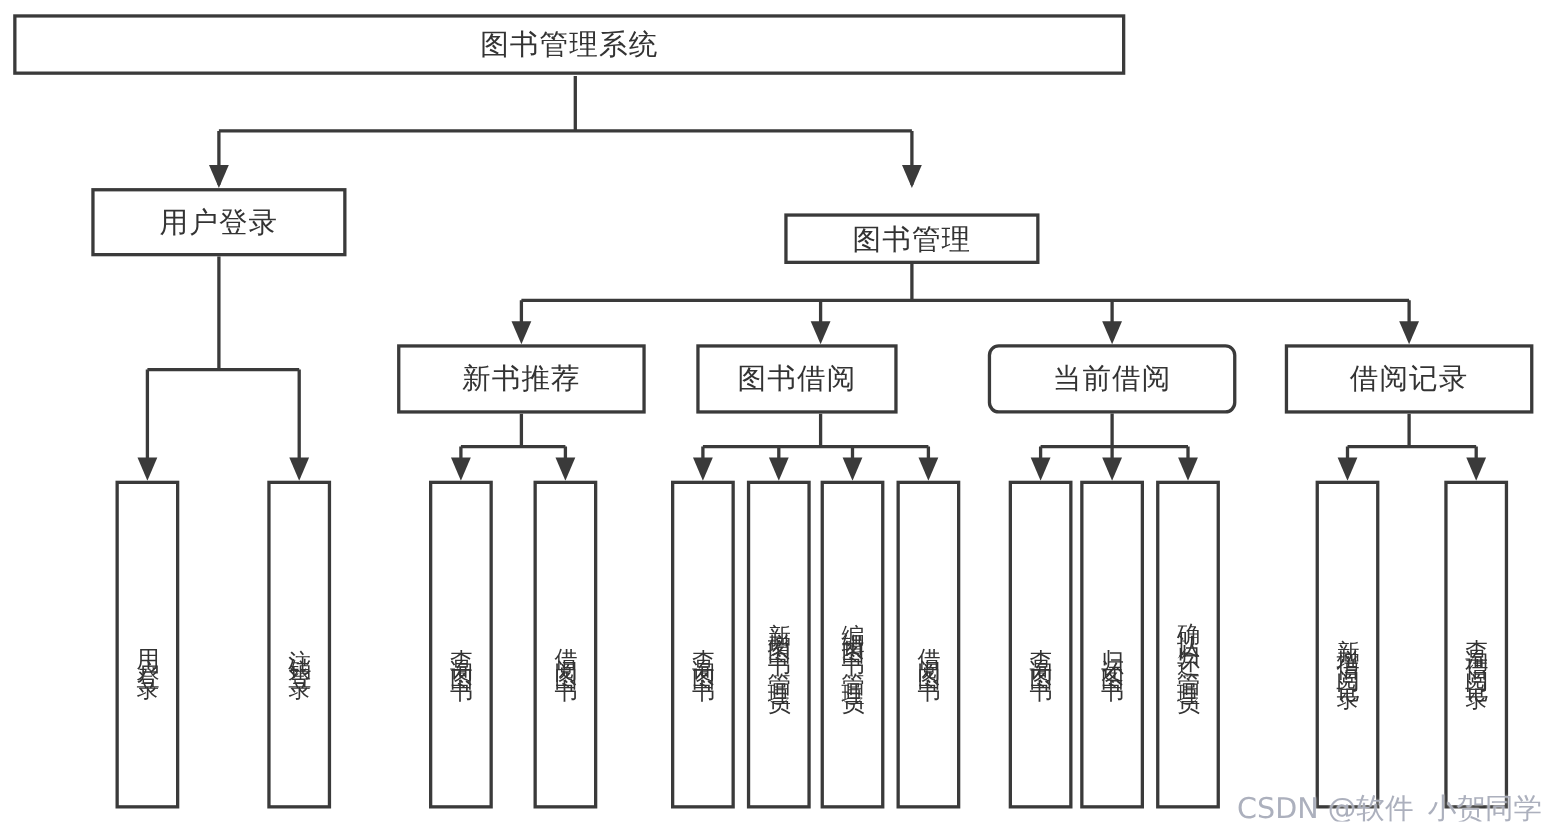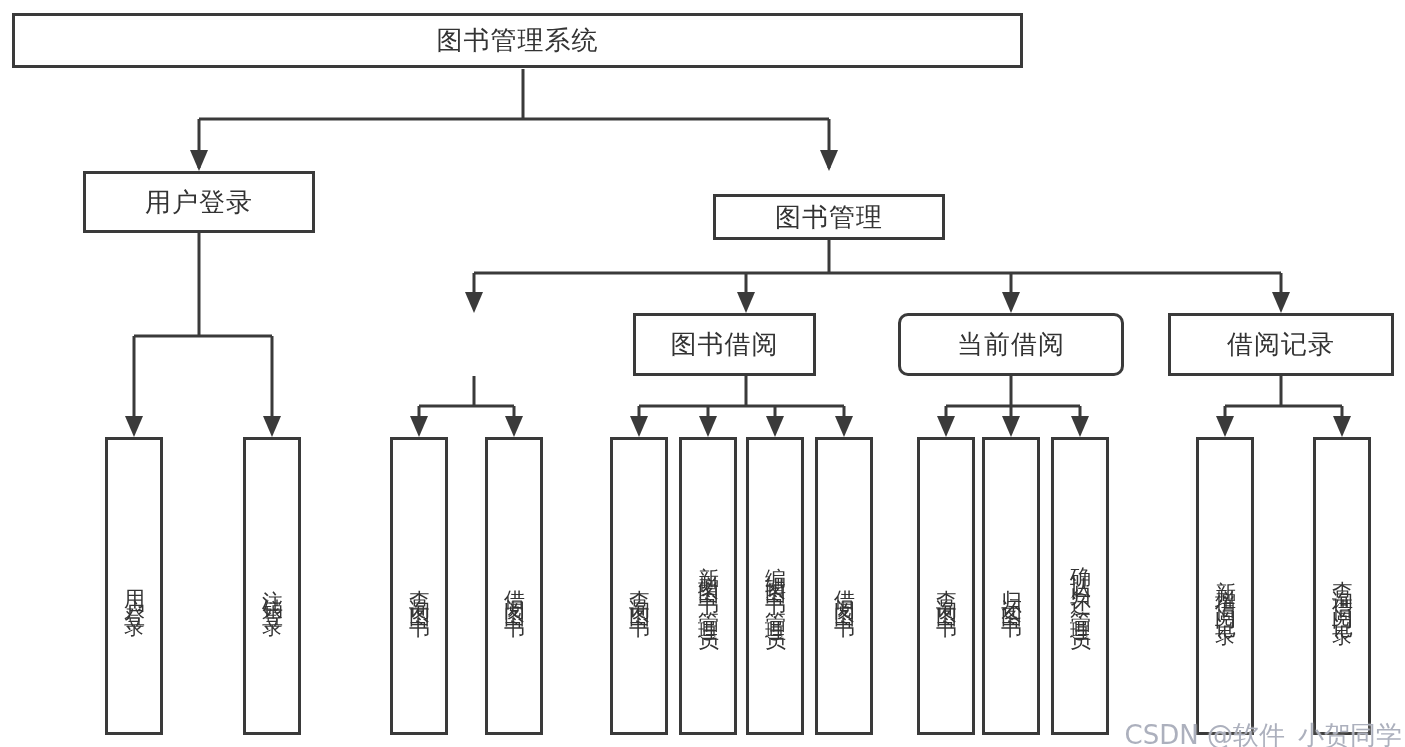--- a/index.html
+++ b/index.html
@@ -110,20 +110,21 @@
       <polygon fill="#3a3a3a" stroke="none" points="1216,416 1234,416 1225,437"></polygon>
       <polygon fill="#3a3a3a" stroke="none" points="1333,416 1351,416 1342,437"></polygon>
     </g>
   </svg>
 
   <div class="box h-box" style="left:12px; top:13px; width:1011px; height:55px;">图书管理系统</div>
 
   <div class="box h-box" style="left:83px; top:171px; width:232px; height:62px;">用户登录</div>
   <div class="box h-box" style="left:713px; top:171px; width:232px; height:46px;margin-top:23px;">图书管理</div>
 
+  <div class="box h-box" style="left:361px; top:313px; width:226px; height:63px;">新书推荐</div>
   <div class="box h-box" style="left:633px; top:313px; width:183px; height:63px;">图书借阅</div>
   <div class="box h-box" style="left:898px; top:313px; width:226px; height:63px;border-radius:10px;">当前借阅</div>
   <div class="box h-box" style="left:1168px; top:313px; width:226px; height:63px;">借阅记录</div>
 
   <div class="box v-box" style="left:105px; top:437px; width:58px; height:298px;">用户登录</div>
   <div class="box v-box" style="left:243px; top:437px; width:58px; height:298px;">注销登录</div>
 
   <div class="box v-box" style="left:390px; top:437px; width:58px; height:298px;">查询图书</div>
   <div class="box v-box" style="left:485px; top:437px; width:58px; height:298px;">借阅图书</div>
 

